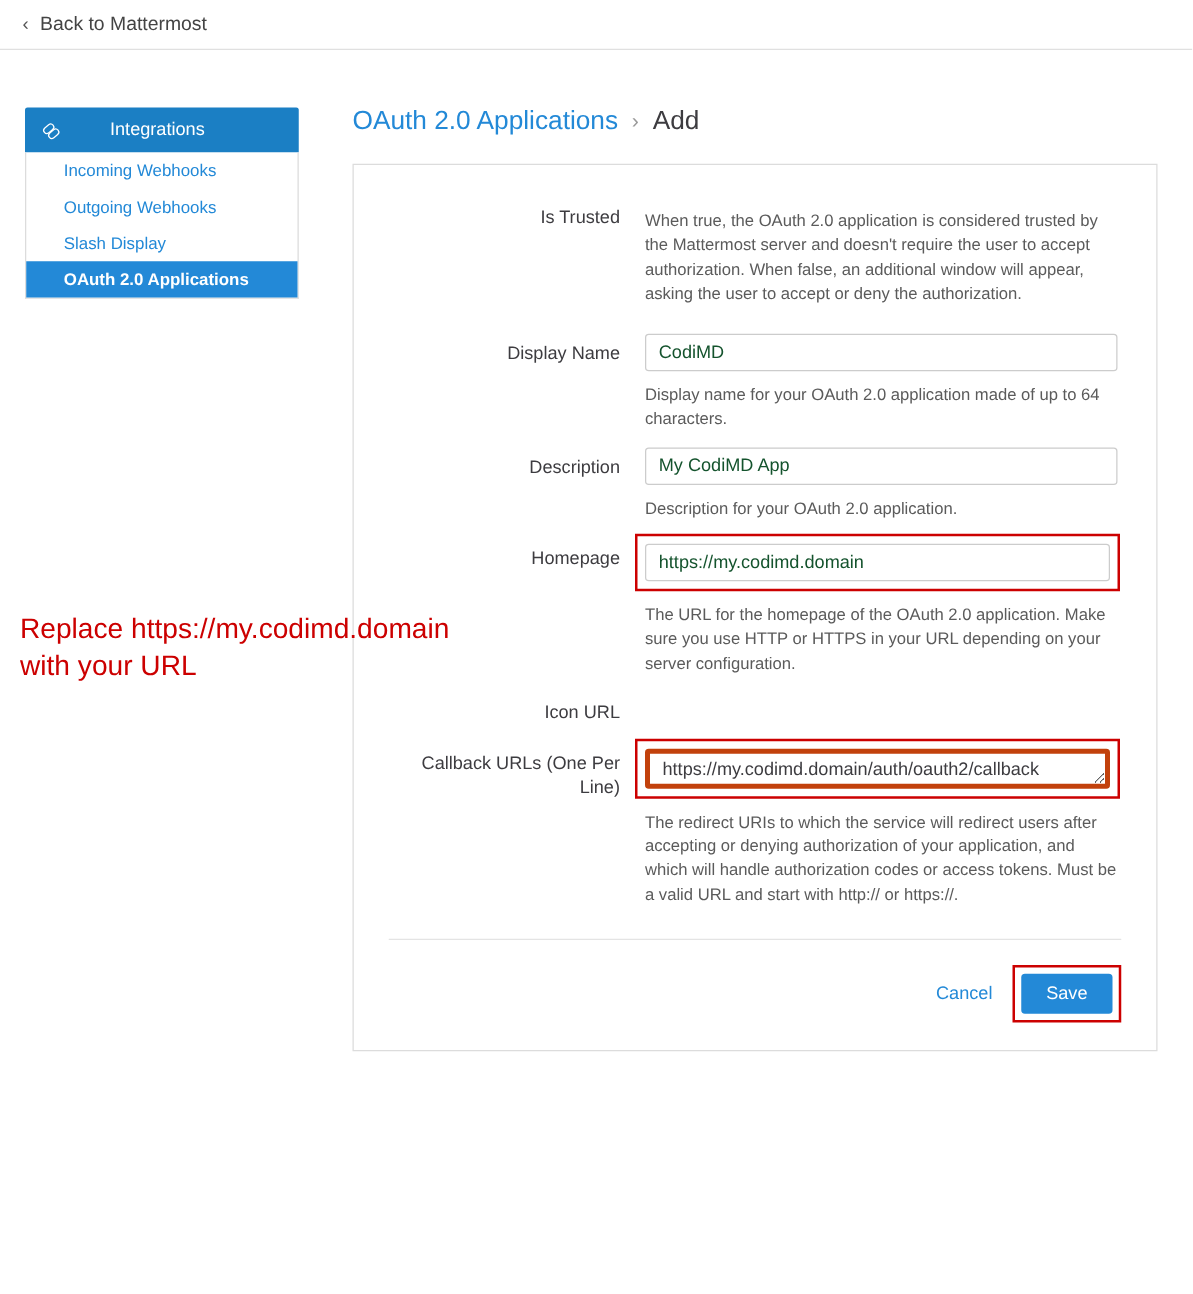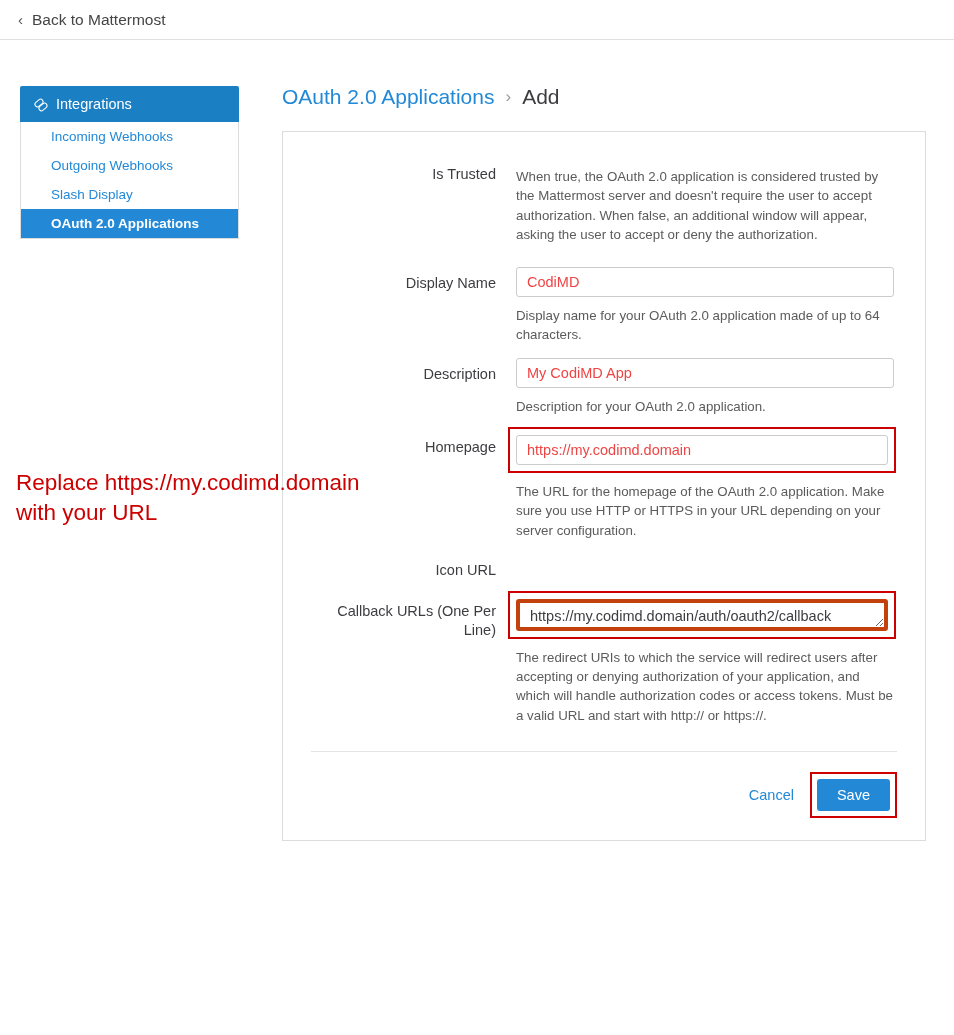--- a/index.html
+++ b/index.html
@@ -51,20 +51,21 @@
     flex: 0 0 219px;
   }
   .sidebar-head {
     background: #1b7fc4;
     color: #fff;
     font-size: 14.5px;
     padding: 10px 12px 10px 14px;
     display: flex;
     align-items: center;
     border-radius: 2px 2px 0 0;
+    gap: 32px;
   }
   .sidebar-head .link-icon {
     display: inline-block;
     width: 14px;
     height: 14px;
     margin-right: 8px;
     position: relative;
   }
   .sidebar-head .link-icon::before,
   .sidebar-head .link-icon::after {
@@ -145,21 +146,21 @@
     flex: 1 1 auto;
     min-width: 0;
   }
   .text-input {
     width: 378px;
     height: 30px;
     border: 1px solid #cccccc;
     border-radius: 3px;
     padding: 4px 10px;
     font-size: 14.5px;
-    color: #ef4444;
+    color: #14532d;
     font-family: "Liberation Sans", sans-serif;
     background: #fff;
     outline: none;
   }
   .help {
     font-size: 13.3px;
     color: #5b5b5b;
     line-height: 1.46;
     margin-top: 9px;
     width: 378px;
@@ -257,21 +258,21 @@
     border-radius: 3px;
     padding: 8px 20px;
     cursor: pointer;
     font-family: "Liberation Sans", sans-serif;
   }
 
   
   .annotation {
     position: absolute;
     left: 16px;
-    top: 468px;
+    top: 488px;
     width: 520px;
     font-size: 22.5px;
     color: #cc0000;
     line-height: 1.32;
   }
 </style>
 </head>
 <body>
 
 <div id="page">

